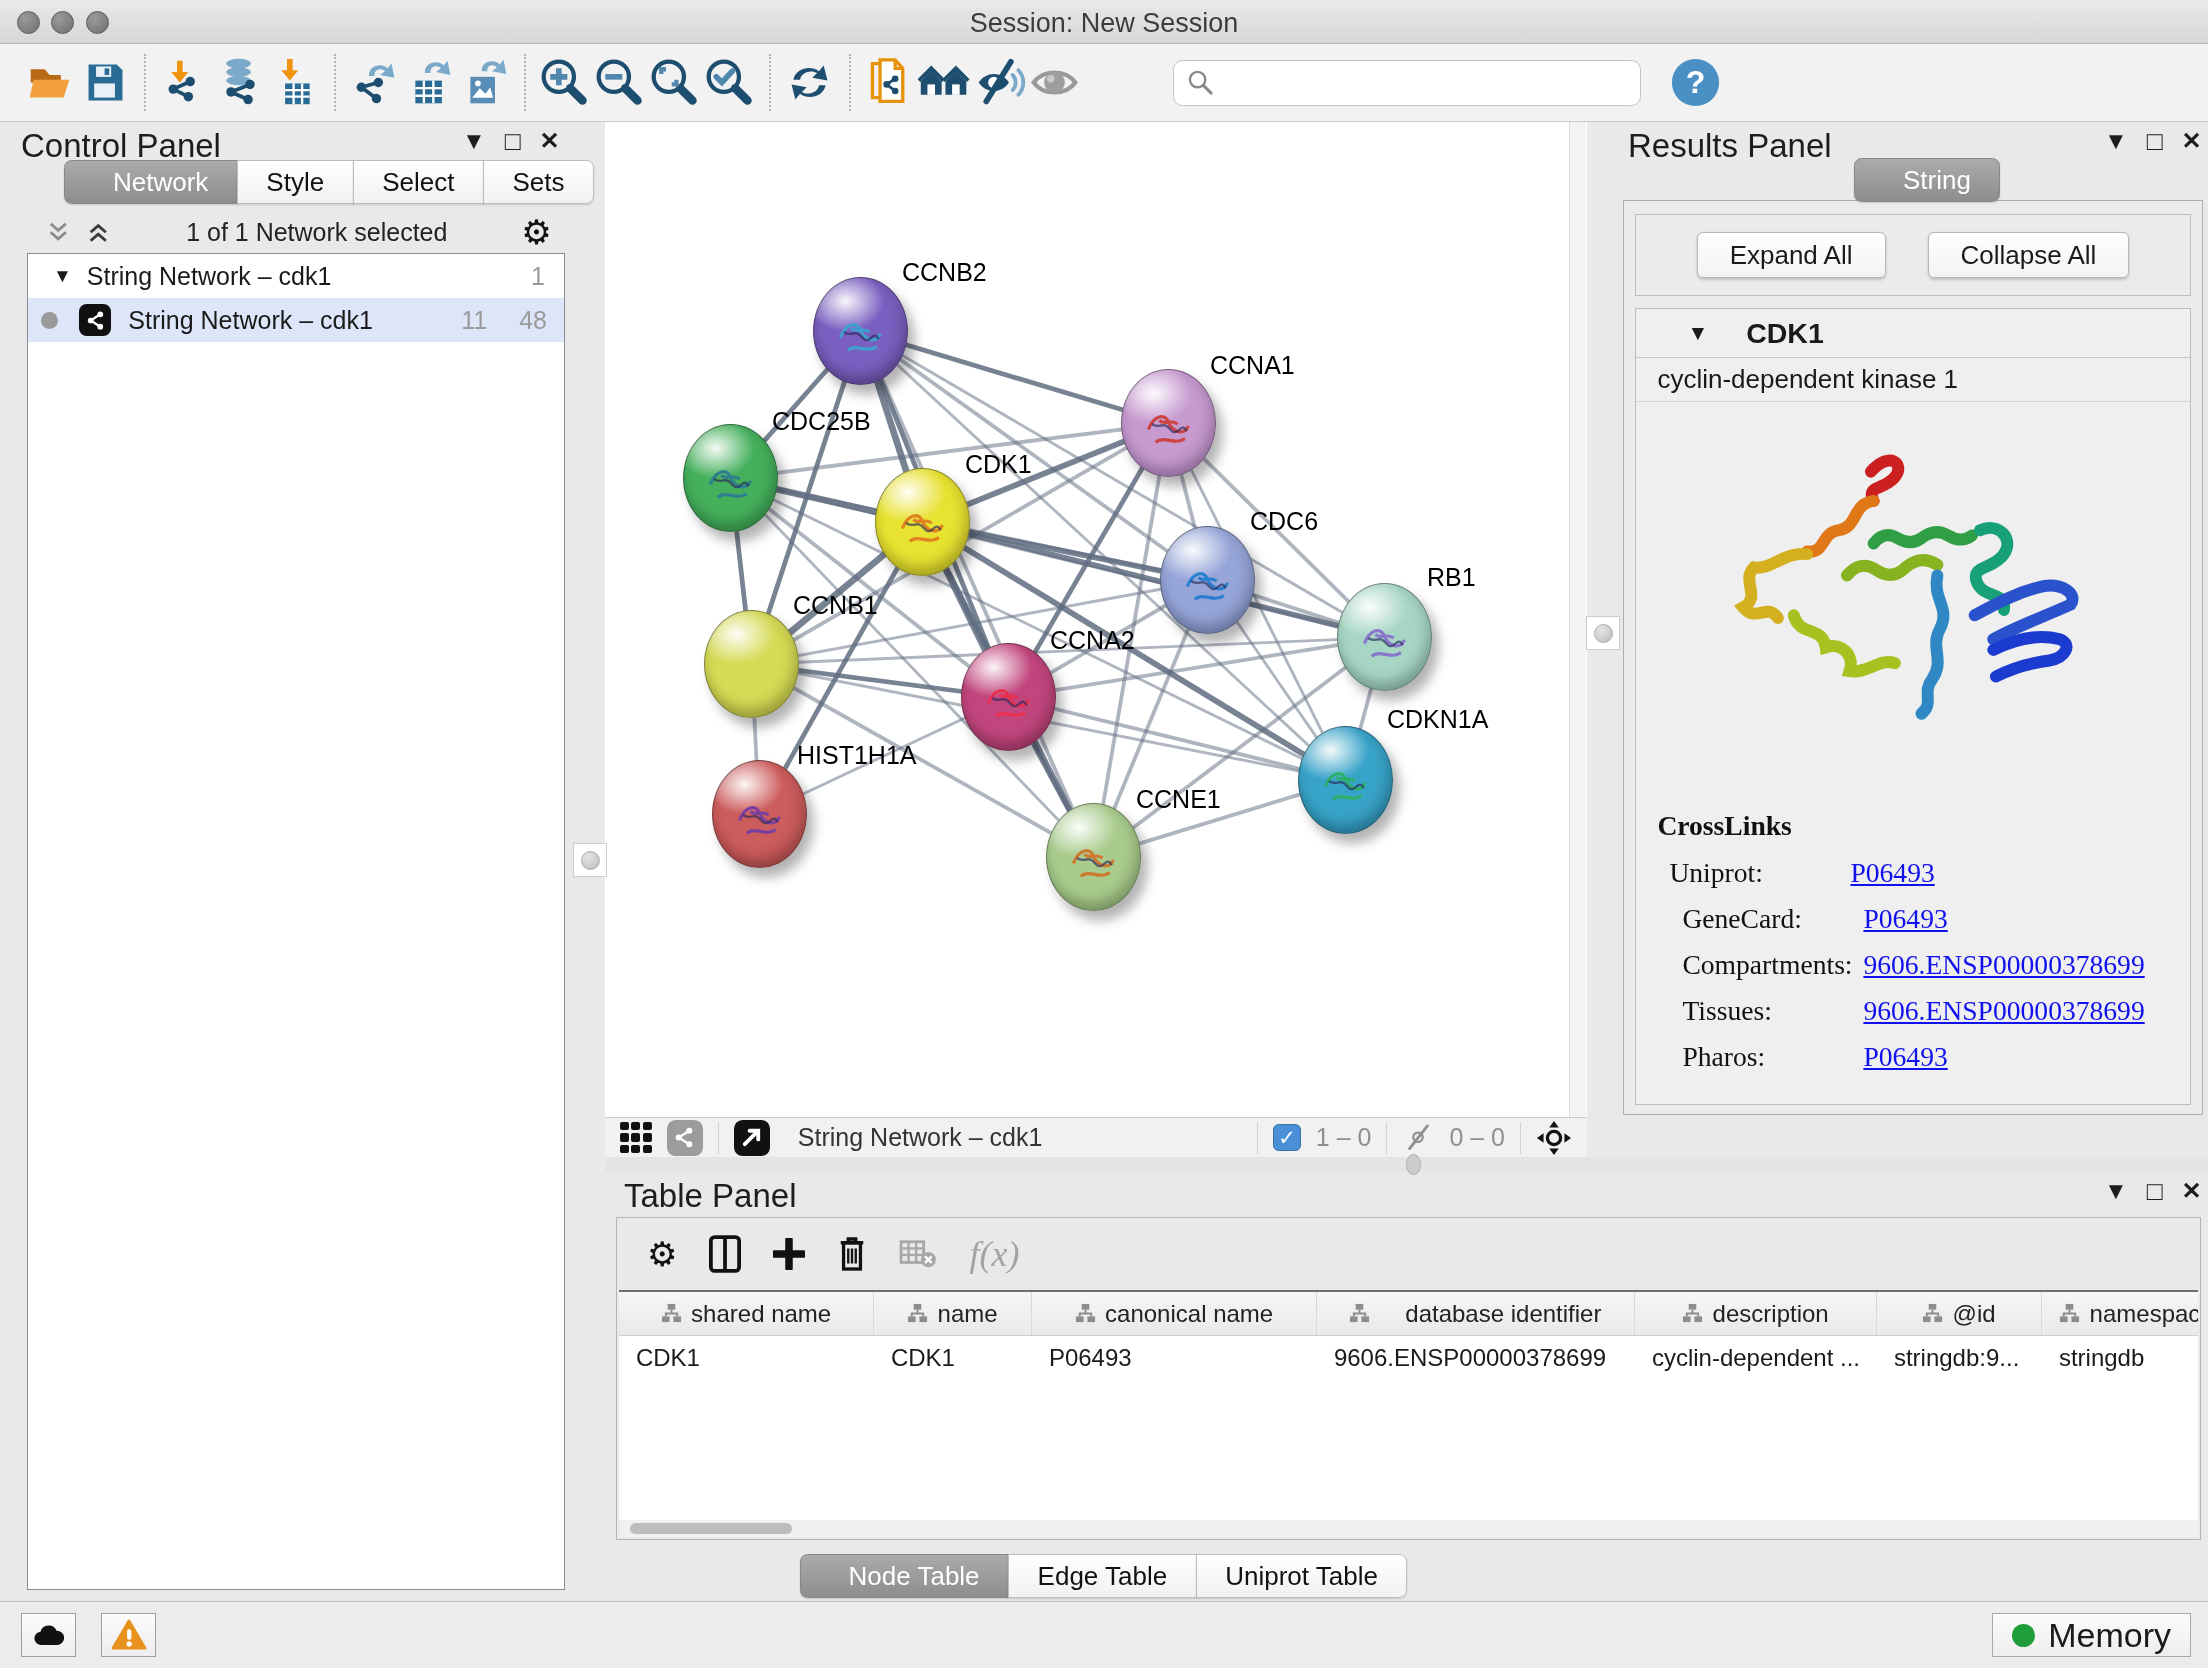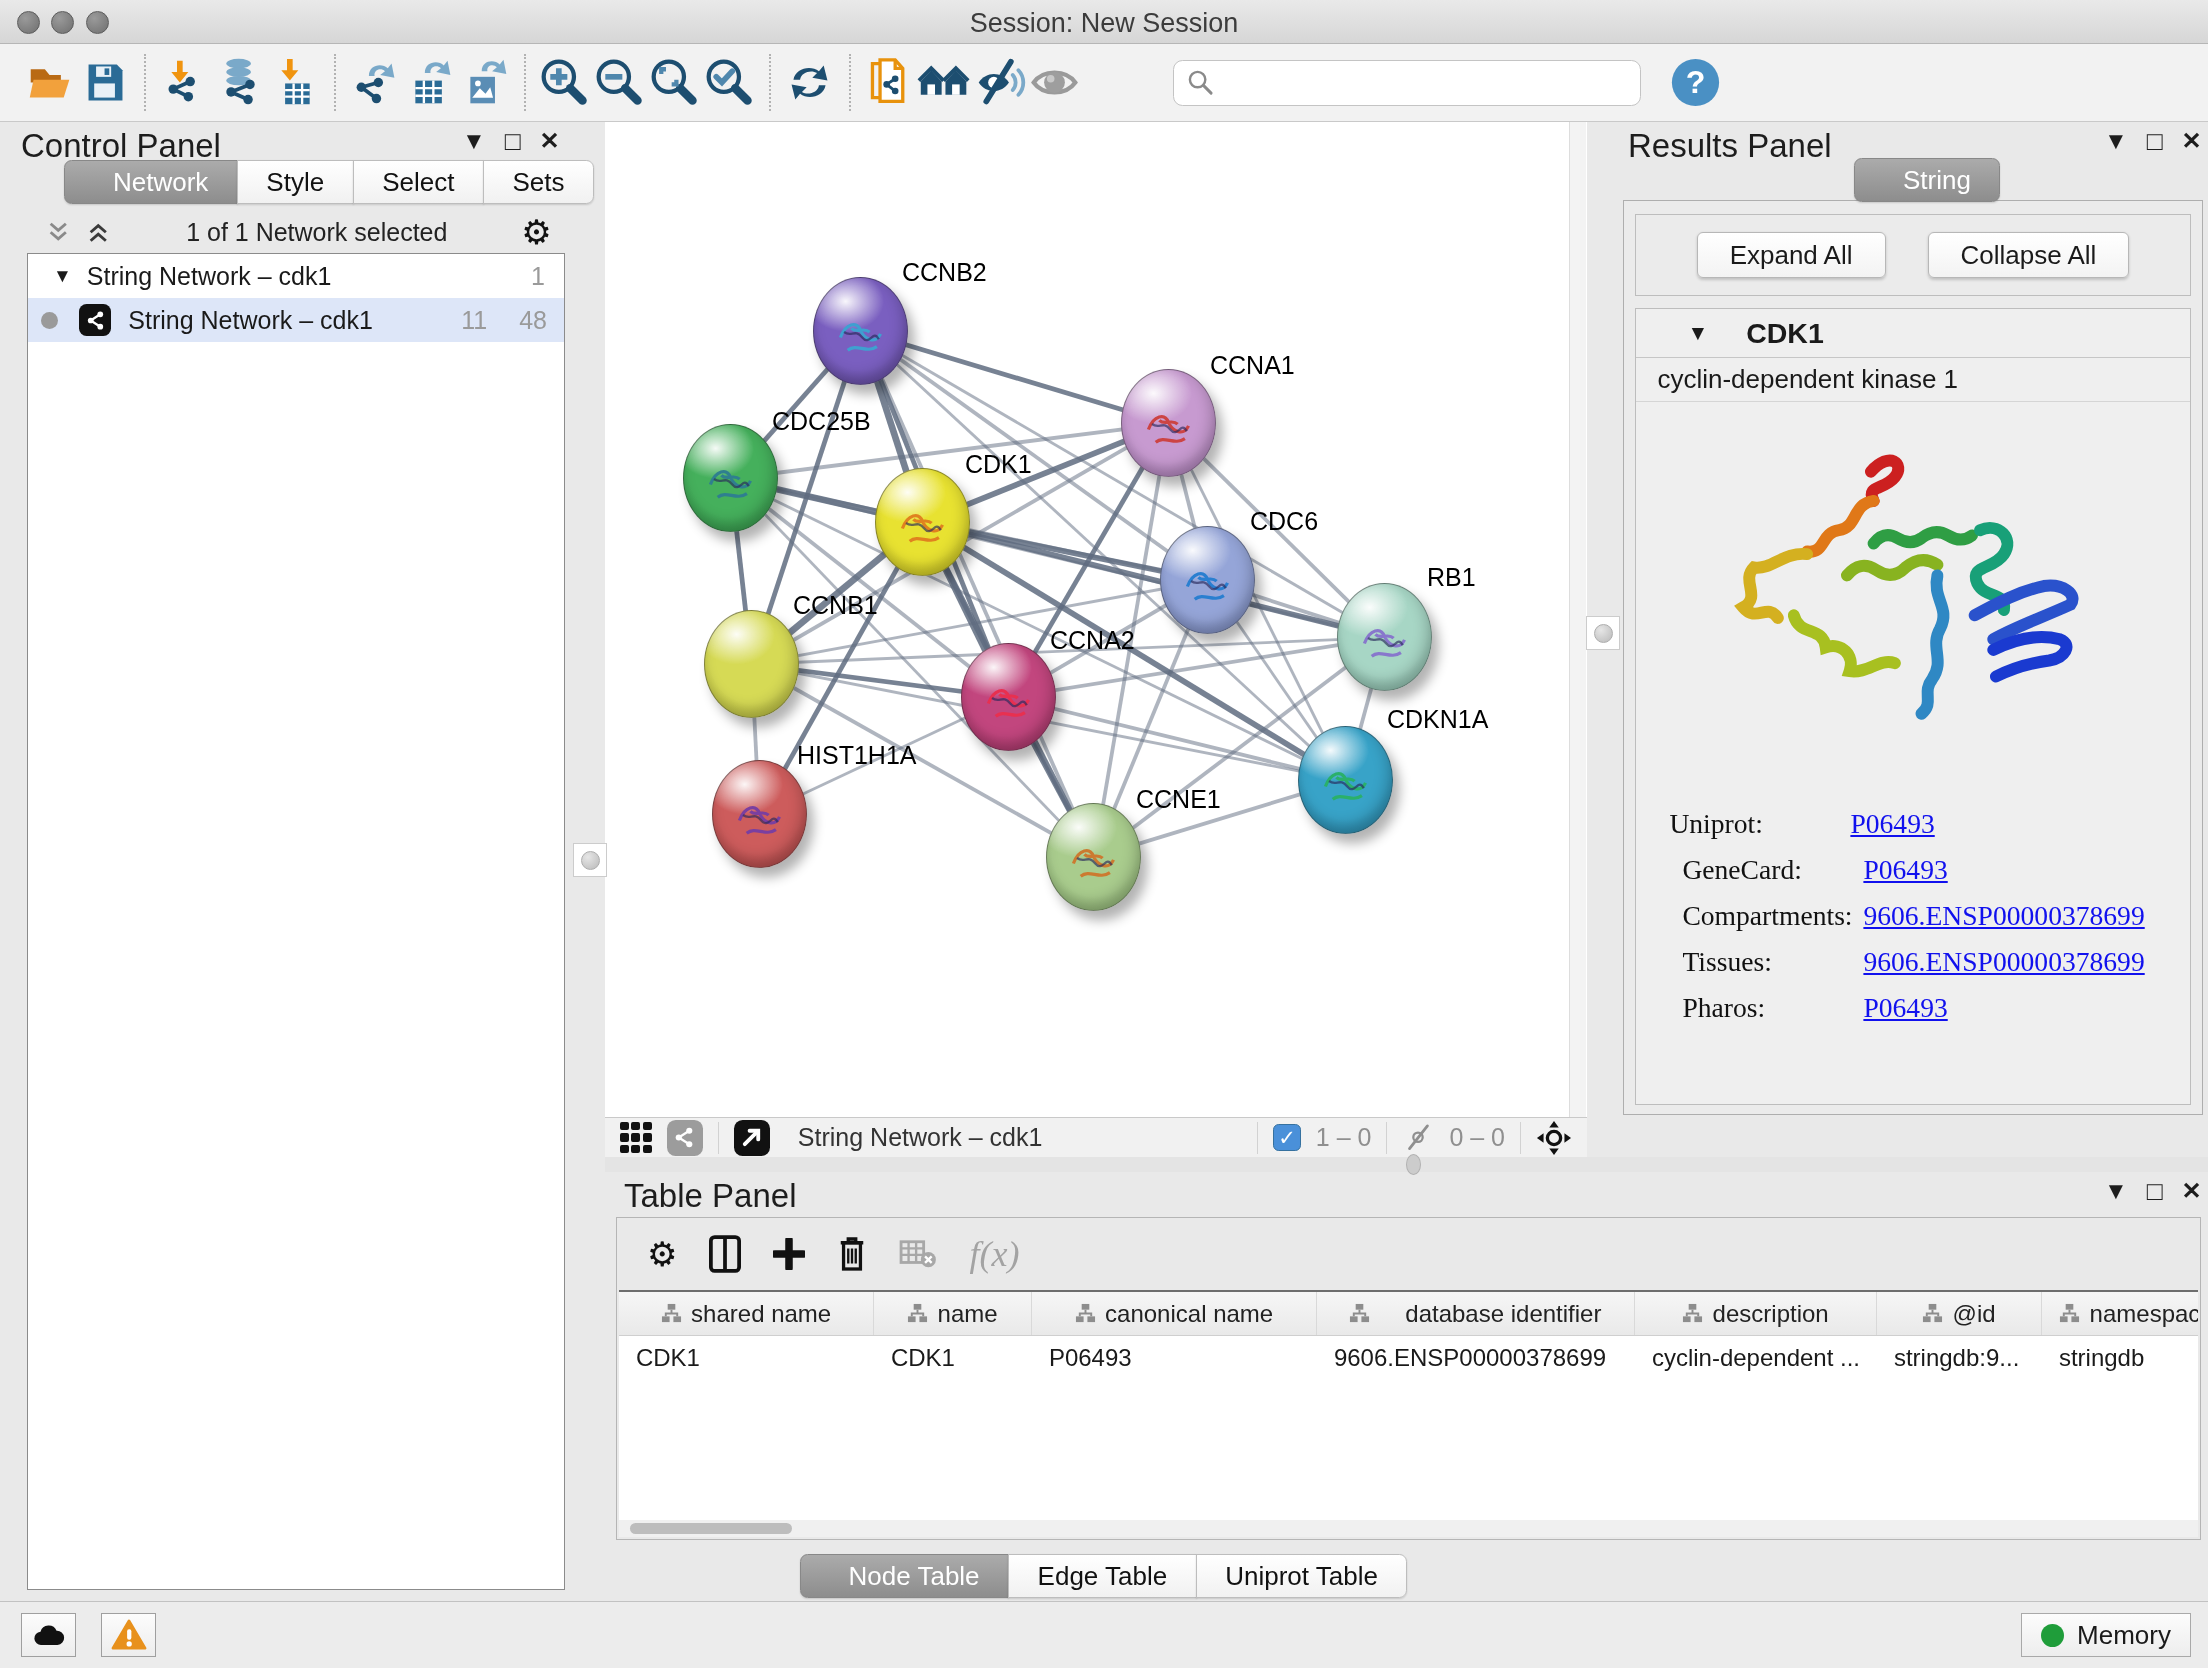--- a/index.html
+++ b/index.html
@@ -93,21 +93,21 @@
   .td{display:flex;align-items:center;padding-left:17px;font-size:24px;flex:0 0 auto;overflow:hidden;white-space:nowrap;}
   .hscroll{position:absolute;left:1.9px;right:1.9px;bottom:1.9px;height:17px;background:#f0f0f0;}
   .hthumb{position:absolute;left:11.4px;top:2.9px;width:162px;height:11.4px;border-radius:6.7px;background:#bdbdbd;}
   .btabs{position:absolute;left:0;width:100%;top:1554px;display:flex;justify-content:center;}
   .fx{font-family:"Liberation Serif", serif;font-style:italic;font-size:36px;color:#a3a3a3;}
   
   .statusbar{position:absolute;left:0;bottom:0;width:100%;height:67px;background:#ececec;border-top:1.9px solid #c2c2c2;}
   .sbtn{position:absolute;top:11.4px;width:55px;height:44px;background:linear-gradient(#fcfcfc,#ededed);
     border:1.9px solid #9f9f9f;display:flex;align-items:center;justify-content:center;}
   .membtn{position:absolute;right:17px;top:11.4px;height:44px;padding:0 19px;background:linear-gradient(#fcfcfc,#ededed);
-    border:1.9px solid #a9a9a9;display:flex;align-items:center;gap:13.3px;font-size:26px;}
+    border:1.9px solid #a9a9a9;display:flex;align-items:center;gap:13.3px;font-size:34px;}
   .memdot{width:23px;height:23px;border-radius:50%;background:#1f9d3a;}
   .gearglyph{font-size:34px;color:#111;line-height:1;}
 </style>
 </head>
 <body>
 
 <div id="app">
 
   <div class="titlebar">
     <span class="tl" style="left:17px"></span>
@@ -553,20 +553,21 @@
               <path d="M100 120 q10 -12 22 -4 q12 8 22 -2 q12 -10 24 -2" stroke="#88b320"></path>
               <path d="M120 96 q8 -10 18 -4 q10 6 18 0 q10 -8 20 -2 q10 6 18 0" stroke="#2f9e44"></path>
               <path d="M200 86 c14 -6 26 6 18 18 c-8 12 -26 8 -20 22 c6 12 22 6 20 20" stroke="#18a078"></path>
               <path d="M168 120 c-4 18 10 24 2 40 c-8 14 4 24 -6 38 c-8 10 2 18 -8 26" stroke="#2f88c4"></path>
               <path d="M196 150 c18 -10 34 -18 52 -22 c14 -2 26 6 20 14 c-22 10 -40 16 -58 26" stroke="#2a52cc"></path>
               <path d="M210 176 c16 -8 34 -12 50 -8 c10 4 4 14 -8 16 c-16 2 -28 6 -40 12" stroke="#1a3ad0"></path>
             </g>
           </svg>
         </div>
         <div class="xlinks">
+          <div style="font-weight:bold;height:49px;display:flex;align-items:center">CrossLinks</div>
           <div class="xrow">
             <span class="xl" style="margin-left:12px">Uniprot:</span>
             <a href="#">P06493</a>
           </div>
           <div class="xrow">
             <span class="xl" style="margin-left:25px">GeneCard:</span>
             <a href="#">P06493</a>
           </div>
           <div class="xrow">
             <span class="xl" style="margin-left:25px">Compartments:</span>

